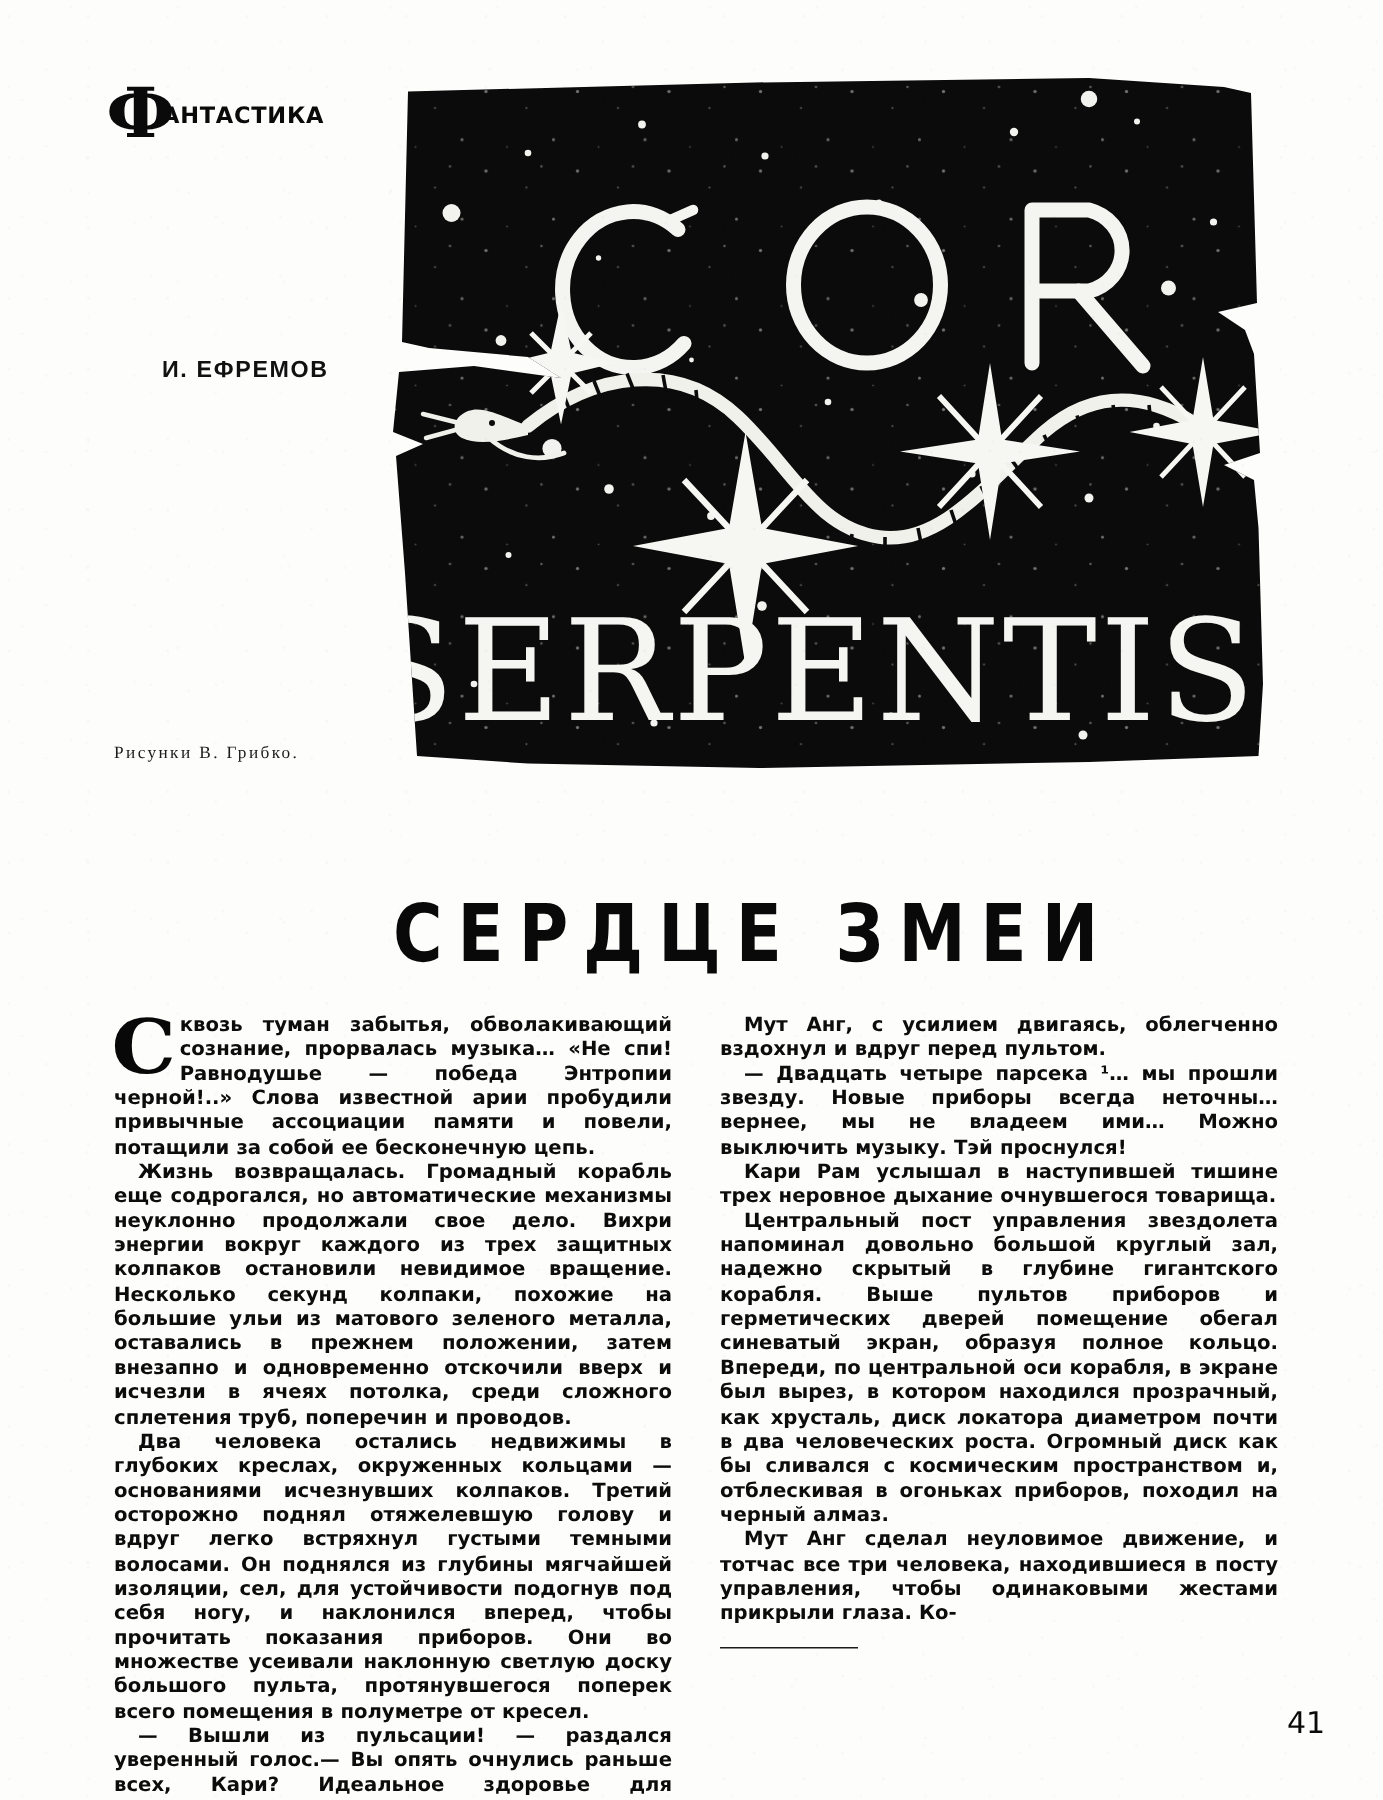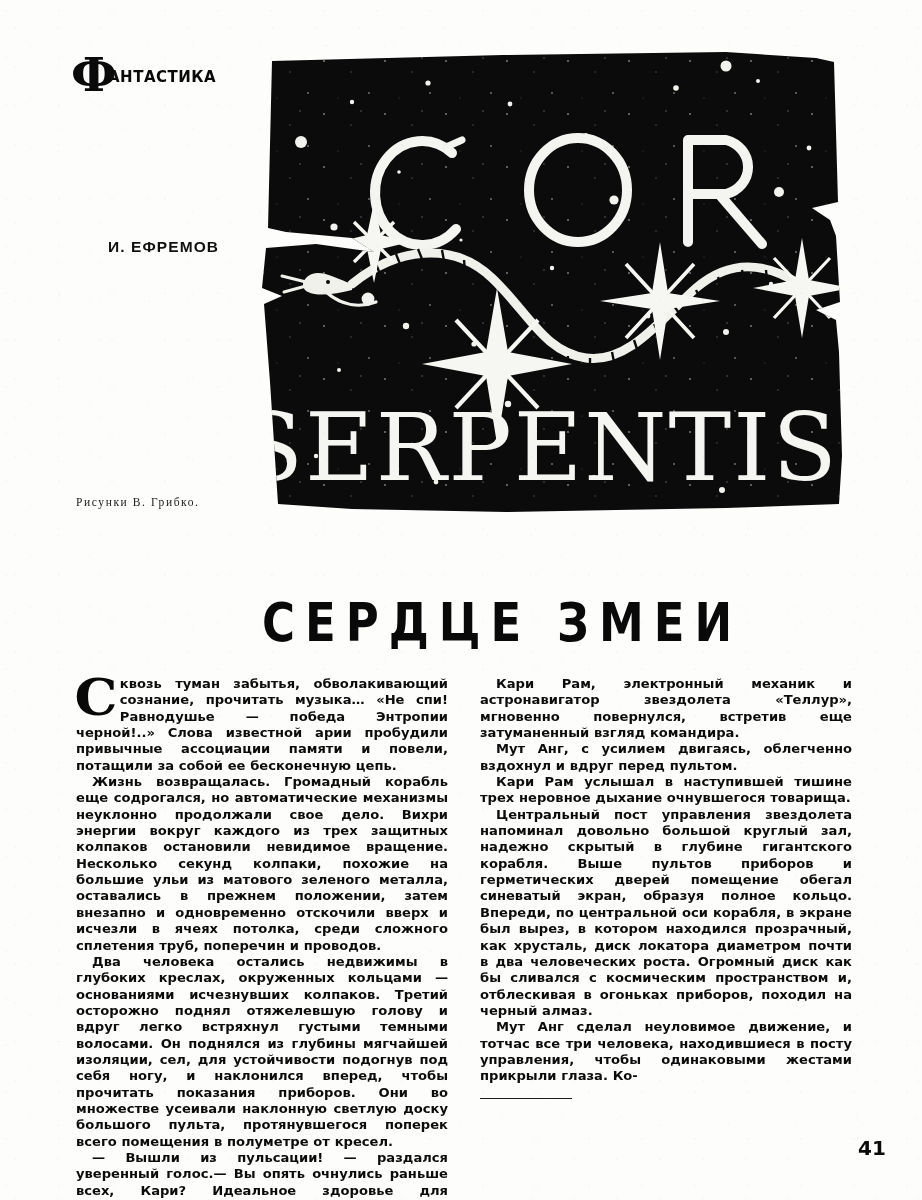--- a/index.html
+++ b/index.html
@@ -193,21 +193,21 @@
     margin-right: 2px;
   }
 
   
   #page-number {
     position: absolute;
     left: 858px;
     top: 1136px;
     font-family: "DejaVu Sans", sans-serif;
     font-size: 20px;
-    font-weight: 700;
+    font-weight: 400;
     color: #0a0a0a;
     text-align: center;
   }
 </style>
 </head>
 <body>
 
 <div id="rubric">
   <span class="rub-f">Ф</span>
   <span class="rub-rest">АНТАСТИКА</span>
@@ -343,30 +343,30 @@
     </g>
   </svg>
 </div>
 
 <h1 id="story-title">СЕРДЦЕ ЗМЕИ</h1>
 
 <div id="body-columns">
 
   <div class="column" id="column-left">
     <p class="para" id="para-opening">
-      <span id="dropcap">С</span><span>квозь туман забытья, обволакивающий сознание, прочитать музыка… «Не спи! Равнодушье — победа Энтропии черной!..» Слова известной арии пробудили привычные ассоциации памяти и повели, потащили за собой ее бесконечную цепь.</span>
+      <span id="dropcap">С</span><span>квозь туман забытья, обволакивающий сознание, прорвалась музыка… «Не спи! Равнодушье — победа Энтропии черной!..» Слова известной арии пробудили привычные ассоциации памяти и повели, потащили за собой ее бесконечную цепь.</span>
     </p>
     <p class="para">Жизнь возвращалась. Громадный корабль еще содрогался, но автоматические механизмы неуклонно продолжали свое дело. Вихри энергии вокруг каждого из трех защитных колпаков остановили невидимое вращение. Несколько секунд колпаки, похожие на большие ульи из матового зеленого металла, оставались в прежнем положении, затем внезапно и одновременно отскочили вверх и исчезли в ячеях потолка, среди сложного сплетения труб, поперечин и проводов.</p>
     <p class="para">Два человека остались недвижимы в глубоких креслах, окруженных кольцами — основаниями исчезнувших колпаков. Третий осторожно поднял отяжелевшую голову и вдруг легко встряхнул густыми темными волосами. Он поднялся из глубины мягчайшей изоляции, сел, для устойчивости подогнув под себя ногу, и наклонился вперед, чтобы прочитать показания приборов. Они во множестве усеивали наклонную светлую доску большого пульта, протянувшегося поперек всего помещения в полуметре от кресел.</p>
     <p class="para">— Вышли из пульсации! — раздался уверенный голос.— Вы опять очнулись раньше всех, Кари? Идеальное здоровье для звездолетчика!</p>
   </div>
 
   <div class="column" id="column-right">
-    <p class="para">Кари Рам, электронный механик и астронавигатор звездолета «Теллур», мгновенно повернулся, встретив еще затуманенный взгляд командира.</p>
     <p class="para">Мут Анг, с усилием двигаясь, облегченно вздохнул и вдруг перед пультом.</p>
+    <p class="para">— Двадцать четыре парсека ¹… мы прошли звезду. Новые приборы всегда неточны… вернее, мы не владеем ими… Можно выключить музыку. Тэй проснулся!</p>
     <p class="para">Кари Рам услышал в наступившей тишине трех неровное дыхание очнувшегося товарища.</p>
     <p class="para">Центральный пост управления звездолета напоминал довольно большой круглый зал, надежно скрытый в глубине гигантского корабля. Выше пультов приборов и герметических дверей помещение обегал синеватый экран, образуя полное кольцо. Впереди, по центральной оси корабля, в экране был вырез, в котором находился прозрачный, как хрусталь, диск локатора диаметром почти в два человеческих роста. Огромный диск как бы сливался с космическим пространством и, отблескивая в огоньках приборов, походил на черный алмаз.</p>
     <p class="para">Мут Анг сделал неуловимое движение, и тотчас все три человека, находившиеся в посту управления, чтобы одинаковыми жестами прикрыли глаза. Ко-</p>
   </div>
 </div>
 
 <div id="footnote">
   <div id="footnote-rule"></div>
 </div>
 

